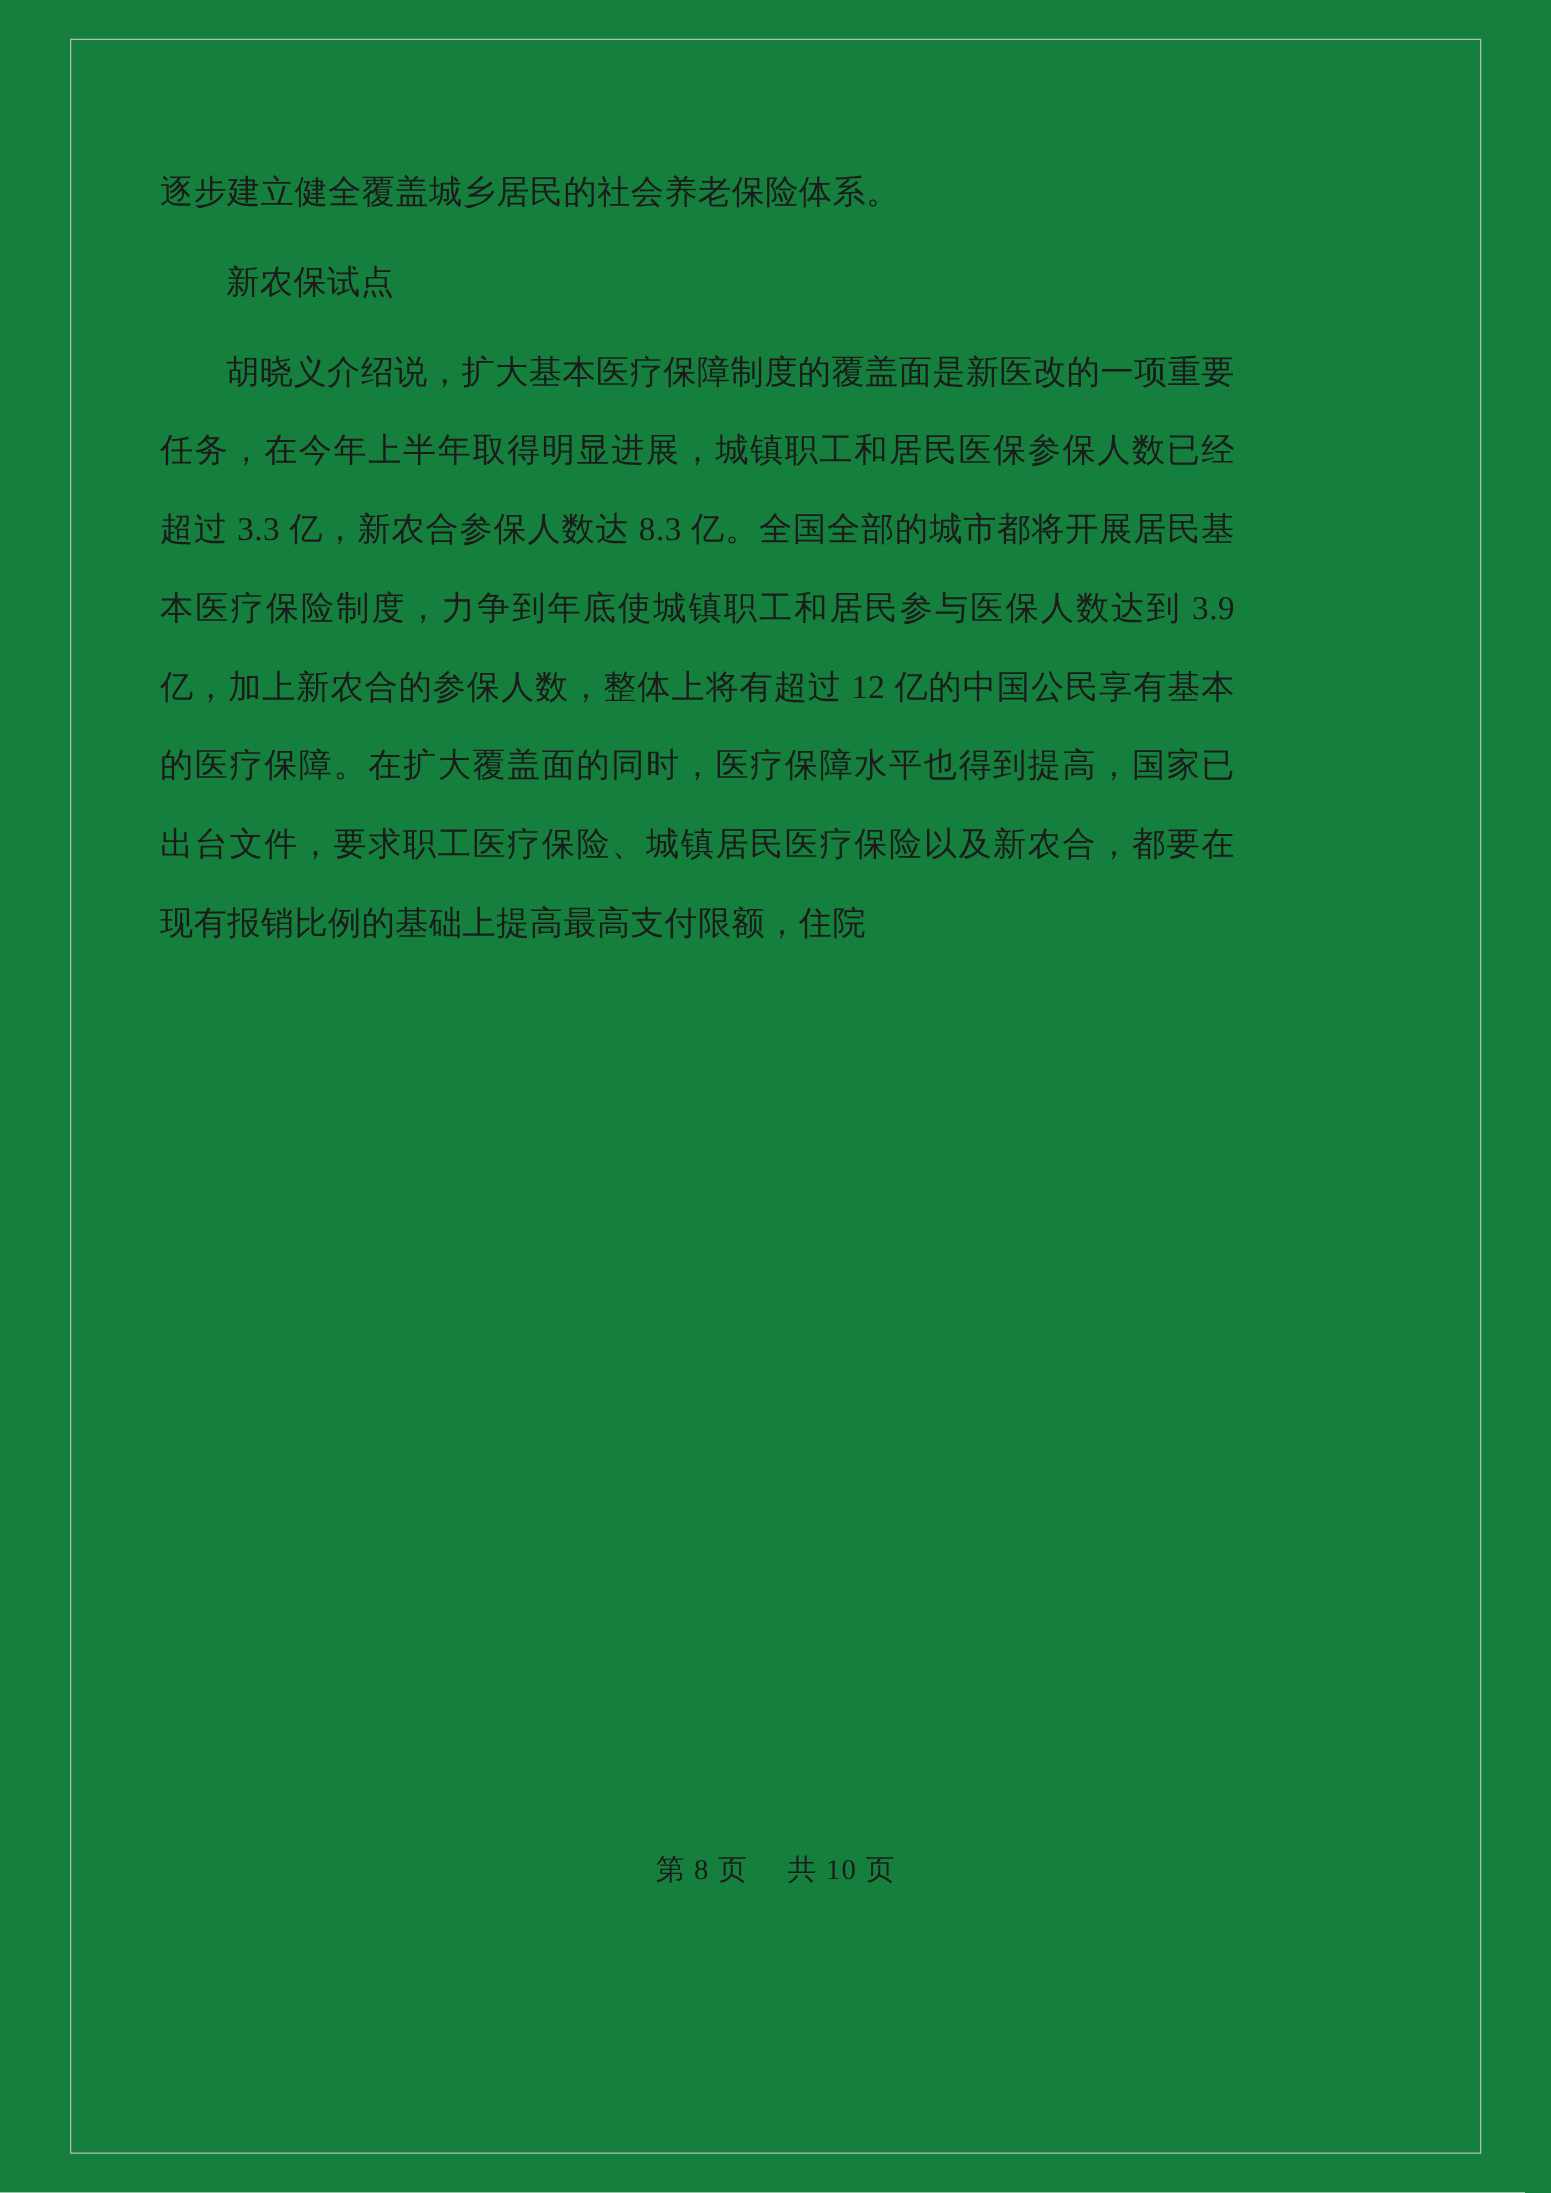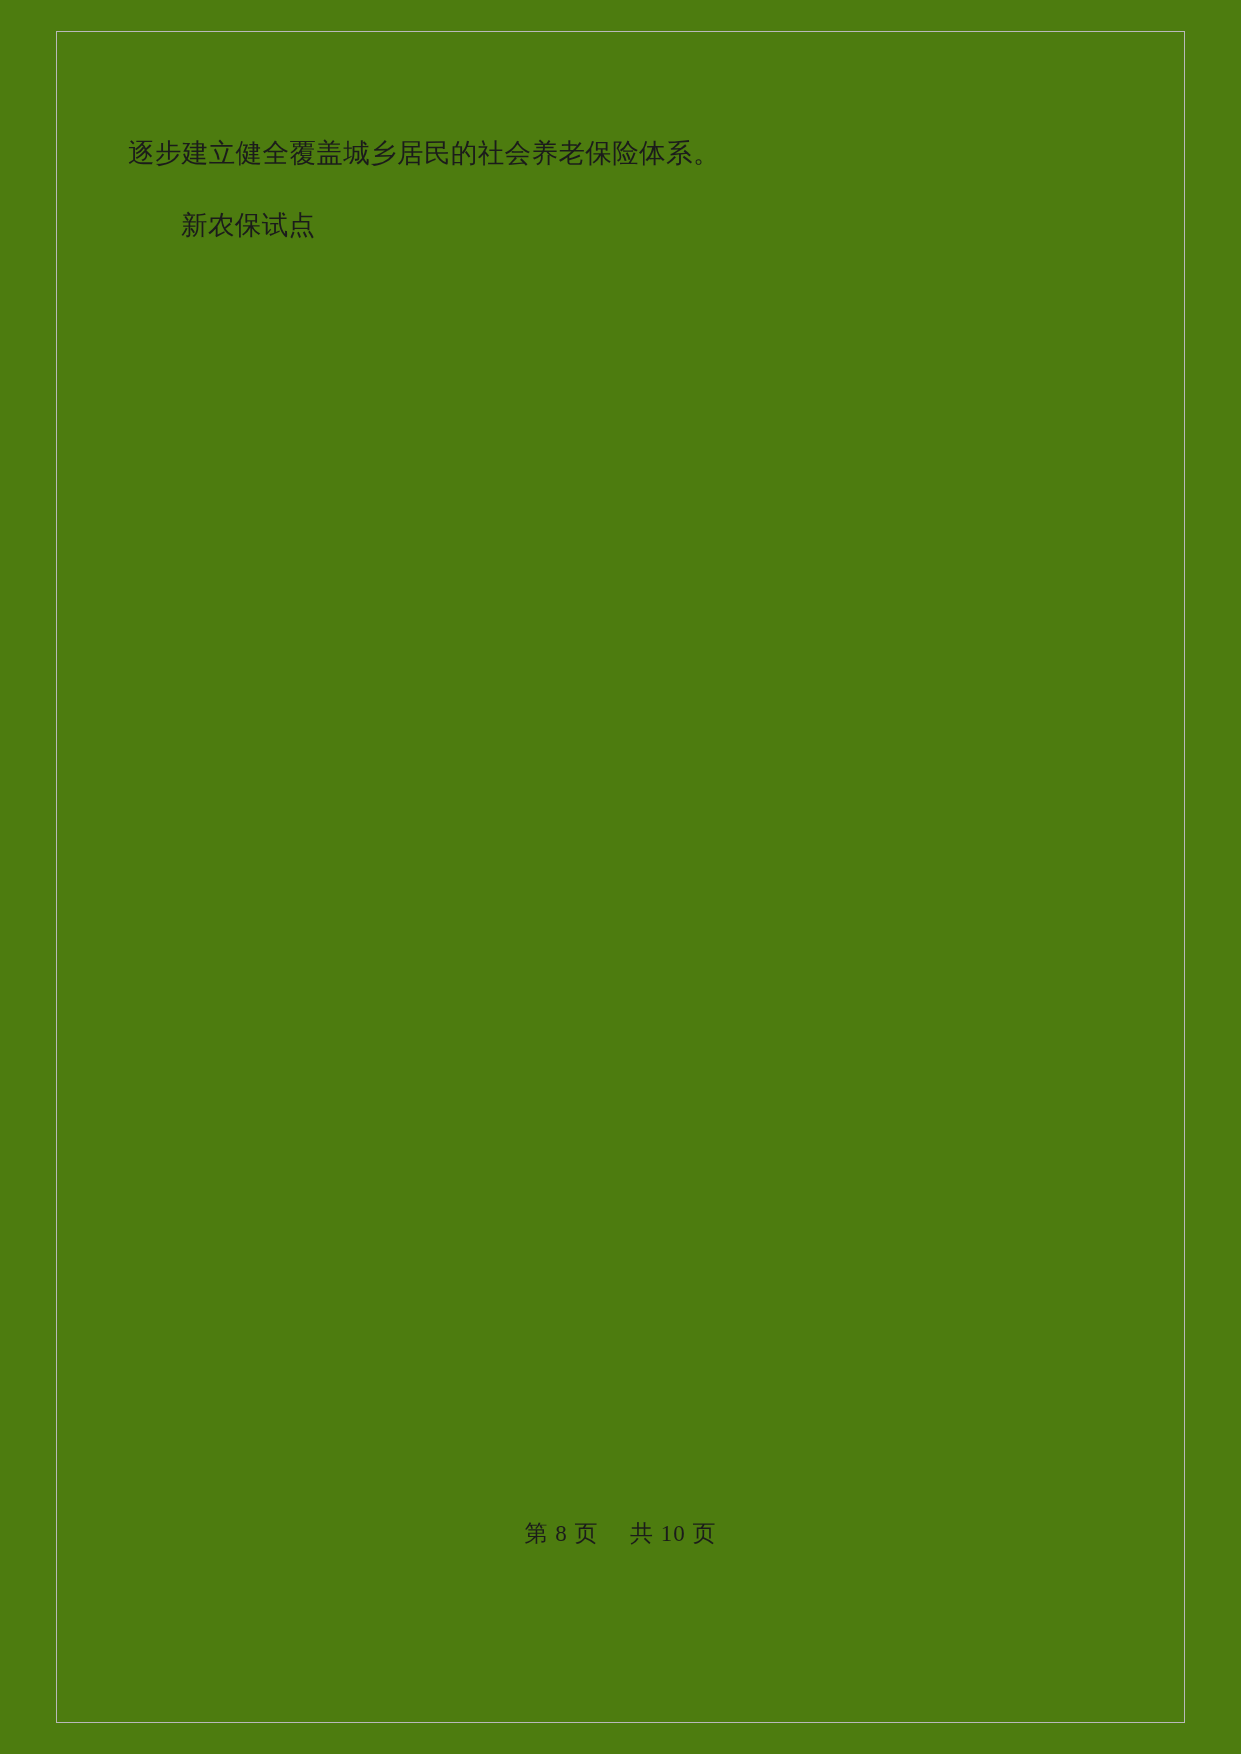--- a/index.html
+++ b/index.html
@@ -7,21 +7,21 @@
     padding: 0;
     background: #ffffff;
   }
   body {
     font-family: "Liberation Serif", "DejaVu Serif", serif;
   }
   .page {
     position: relative;
     width: 1241px;
     height: 1754px;
-    background: #4d7c0f;
+    background: #15803d;
     box-sizing: border-box;
     overflow: hidden;
   }
   .page-frame {
     position: absolute;
     left: 56px;
     top: 31px;
     width: 1129px;
     height: 1692px;
     border: 1px solid #b9b9b9;
@@ -54,38 +54,38 @@
   }
   .footer {
     position: absolute;
     left: 0;
     right: 0;
     top: 1480px;
     text-align: center;
     font-size: 23px;
     color: #1b1b1b;
     letter-spacing: 1px;
-    margin-top: 38px;
   }
   .footer .sep {
     display: inline-block;
     width: 18px;
   }
 </style>
 </head>
 <body>
 
 <div class="page">
   <div class="page-frame"></div>
 
   <div class="content">
     <p class="para first">逐步建立健全覆盖城乡居民的社会养老保险体系。</p>
     <div class="gap-small"></div>
     <p class="para indent">新农保试点</p>
     <div class="gap-small"></div>
+    <p class="para indent">胡晓义介绍说，扩大基本医疗保障制度的覆盖面是新医改的一项重要任务，在今年上半年取得明显进展，城镇职工和居民医保参保人数已经超过 3.3 亿，新农合参保人数达 8.3 亿。全国全部的城市都将开展居民基本医疗保险制度，力争到年底使城镇职工和居民参与医保人数达到 3.9 亿，加上新农合的参保人数，整体上将有超过 12 亿的中国公民享有基本的医疗保障。在扩大覆盖面的同时，医疗保障水平也得到提高，国家已出台文件，要求职工医疗保险、城镇居民医疗保险以及新农合，都要在现有报销比例的基础上提高最高支付限额，住院</p>
   </div>
 
   <div class="footer">
     <span>第 8 页</span>
     <span class="sep"></span>
     <span>共 10 页</span>
   </div>
 </div>
 
 </body></html>

